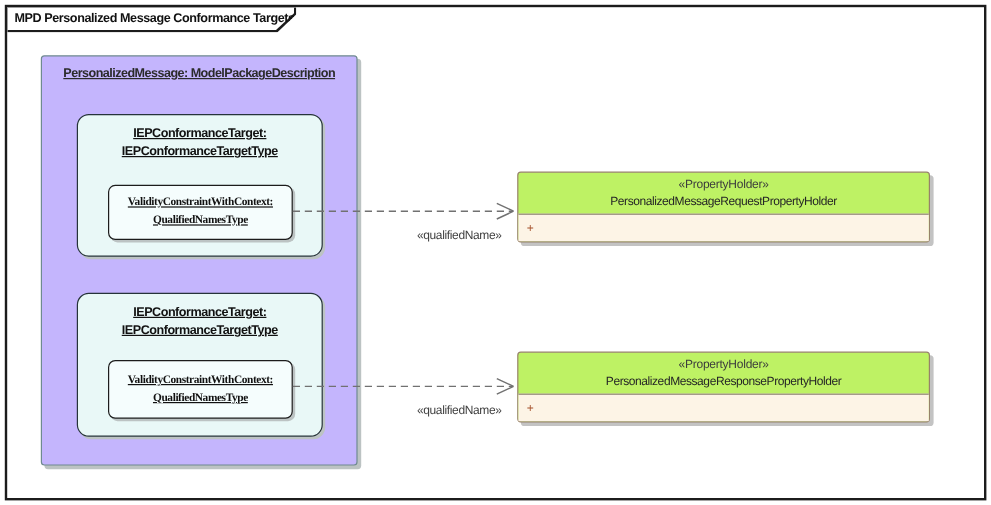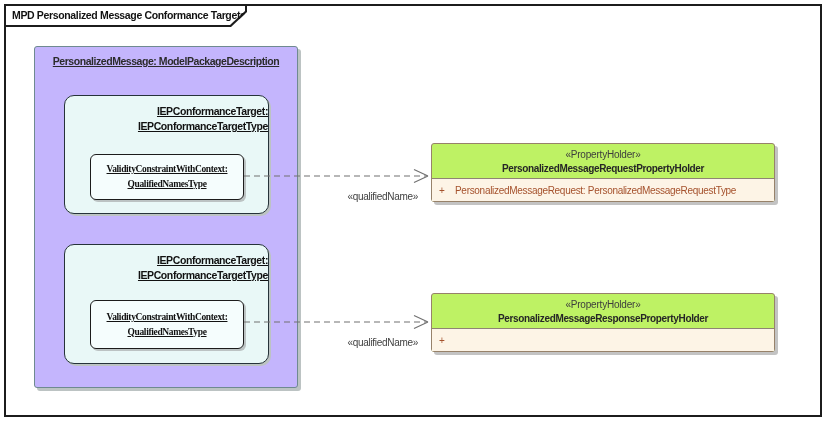--- a/index.html
+++ b/index.html
@@ -46,21 +46,21 @@
     background:#e9f8f7; border:1px solid #26333a; border-radius:10px;
     box-shadow:2px 2px 0 #bcc3c3;
   }
   .target1 { left:29px; top:48px; width:205px; height:119px; }
   .target2 { left:29px; top:197px; width:205px; height:120px; }
   .target-title {
     left:0; top:8px; width:100%; text-align:center;
     font-size:10.5px; font-weight:bold; line-height:15px;
     letter-spacing:-0.4px; color:#111;
   }
-  .target-title span { text-decoration:underline; white-space:nowrap; display:block;text-align:right; }
+  .target-title span { text-decoration:underline; white-space:nowrap; display:block; }
 
   
   .constraint {
     background:#f5fdfd; border:1px solid #1c1c1c; border-radius:6px;
     box-shadow:2px 2px 0 #bcc3c3;
     display:flex; flex-direction:column; justify-content:center; align-items:center;font-family:Liberation Serif, serif;
   }
   .constraint1 { left:25px; top:58px; width:154px; height:46px; }
   .constraint2 { left:25px; top:55px; width:154px; height:49px; }
   .constraint span {
@@ -71,21 +71,21 @@
   
   .holder {
     width:344px; height:59px;
     background:#bef264; border:1px solid #97826a; border-radius:3px;
     box-shadow:3px 3px 0 #c3c3c3;
   }
   .holder1 { left:431px; top:143px; }
   .holder2 { left:431px; top:293px; }
   .holder-head { height:34px; text-align:center; padding-top:4px; }
   .holder-stereotype { font-size:10px; color:#3d3d3d; line-height:13px; letter-spacing:-0.2px; }
-  .holder-name { font-size:10px; font-weight:bold; color:#262626; line-height:15px; letter-spacing:-0.35px; white-space:nowrap;text-align:center; }
+  .holder-name { font-size:10px; font-weight:normal; color:#262626; line-height:15px; letter-spacing:-0.35px; white-space:nowrap;text-align:center; }
   .holder-attrs {
     height:23px; border-top:1px solid #8f8474; background:#fdf4e6;
     display:flex; align-items:center; padding-left:7px;
     font-size:10px; color:#a5522d; letter-spacing:-0.3px; white-space:nowrap;
   }
   .attr-vis { width:16px; font-weight:normal; }
 
   
   svg.connectors { left:0; top:0; width:826px; height:421px; pointer-events:none; }
   .conn-label {
@@ -141,21 +141,20 @@
 <div class="abs conn-label label1">«qualifiedName»</div>
 <div class="abs conn-label label2">«qualifiedName»</div>
 
 <div class="abs holder holder1">
   <div class="holder-head">
     <div class="holder-stereotype">«PropertyHolder»</div>
     <div class="holder-name">PersonalizedMessageRequestPropertyHolder</div>
   </div>
   <div class="holder-attrs">
     <span class="attr-vis">+</span>
-    <span>PersonalizedMessageRequest: PersonalizedMessageRequestType</span>
   </div>
 </div>
 
 <div class="abs holder holder2">
   <div class="holder-head">
     <div class="holder-stereotype">«PropertyHolder»</div>
     <div class="holder-name">PersonalizedMessageResponsePropertyHolder</div>
   </div>
   <div class="holder-attrs">
     <span class="attr-vis">+</span>

